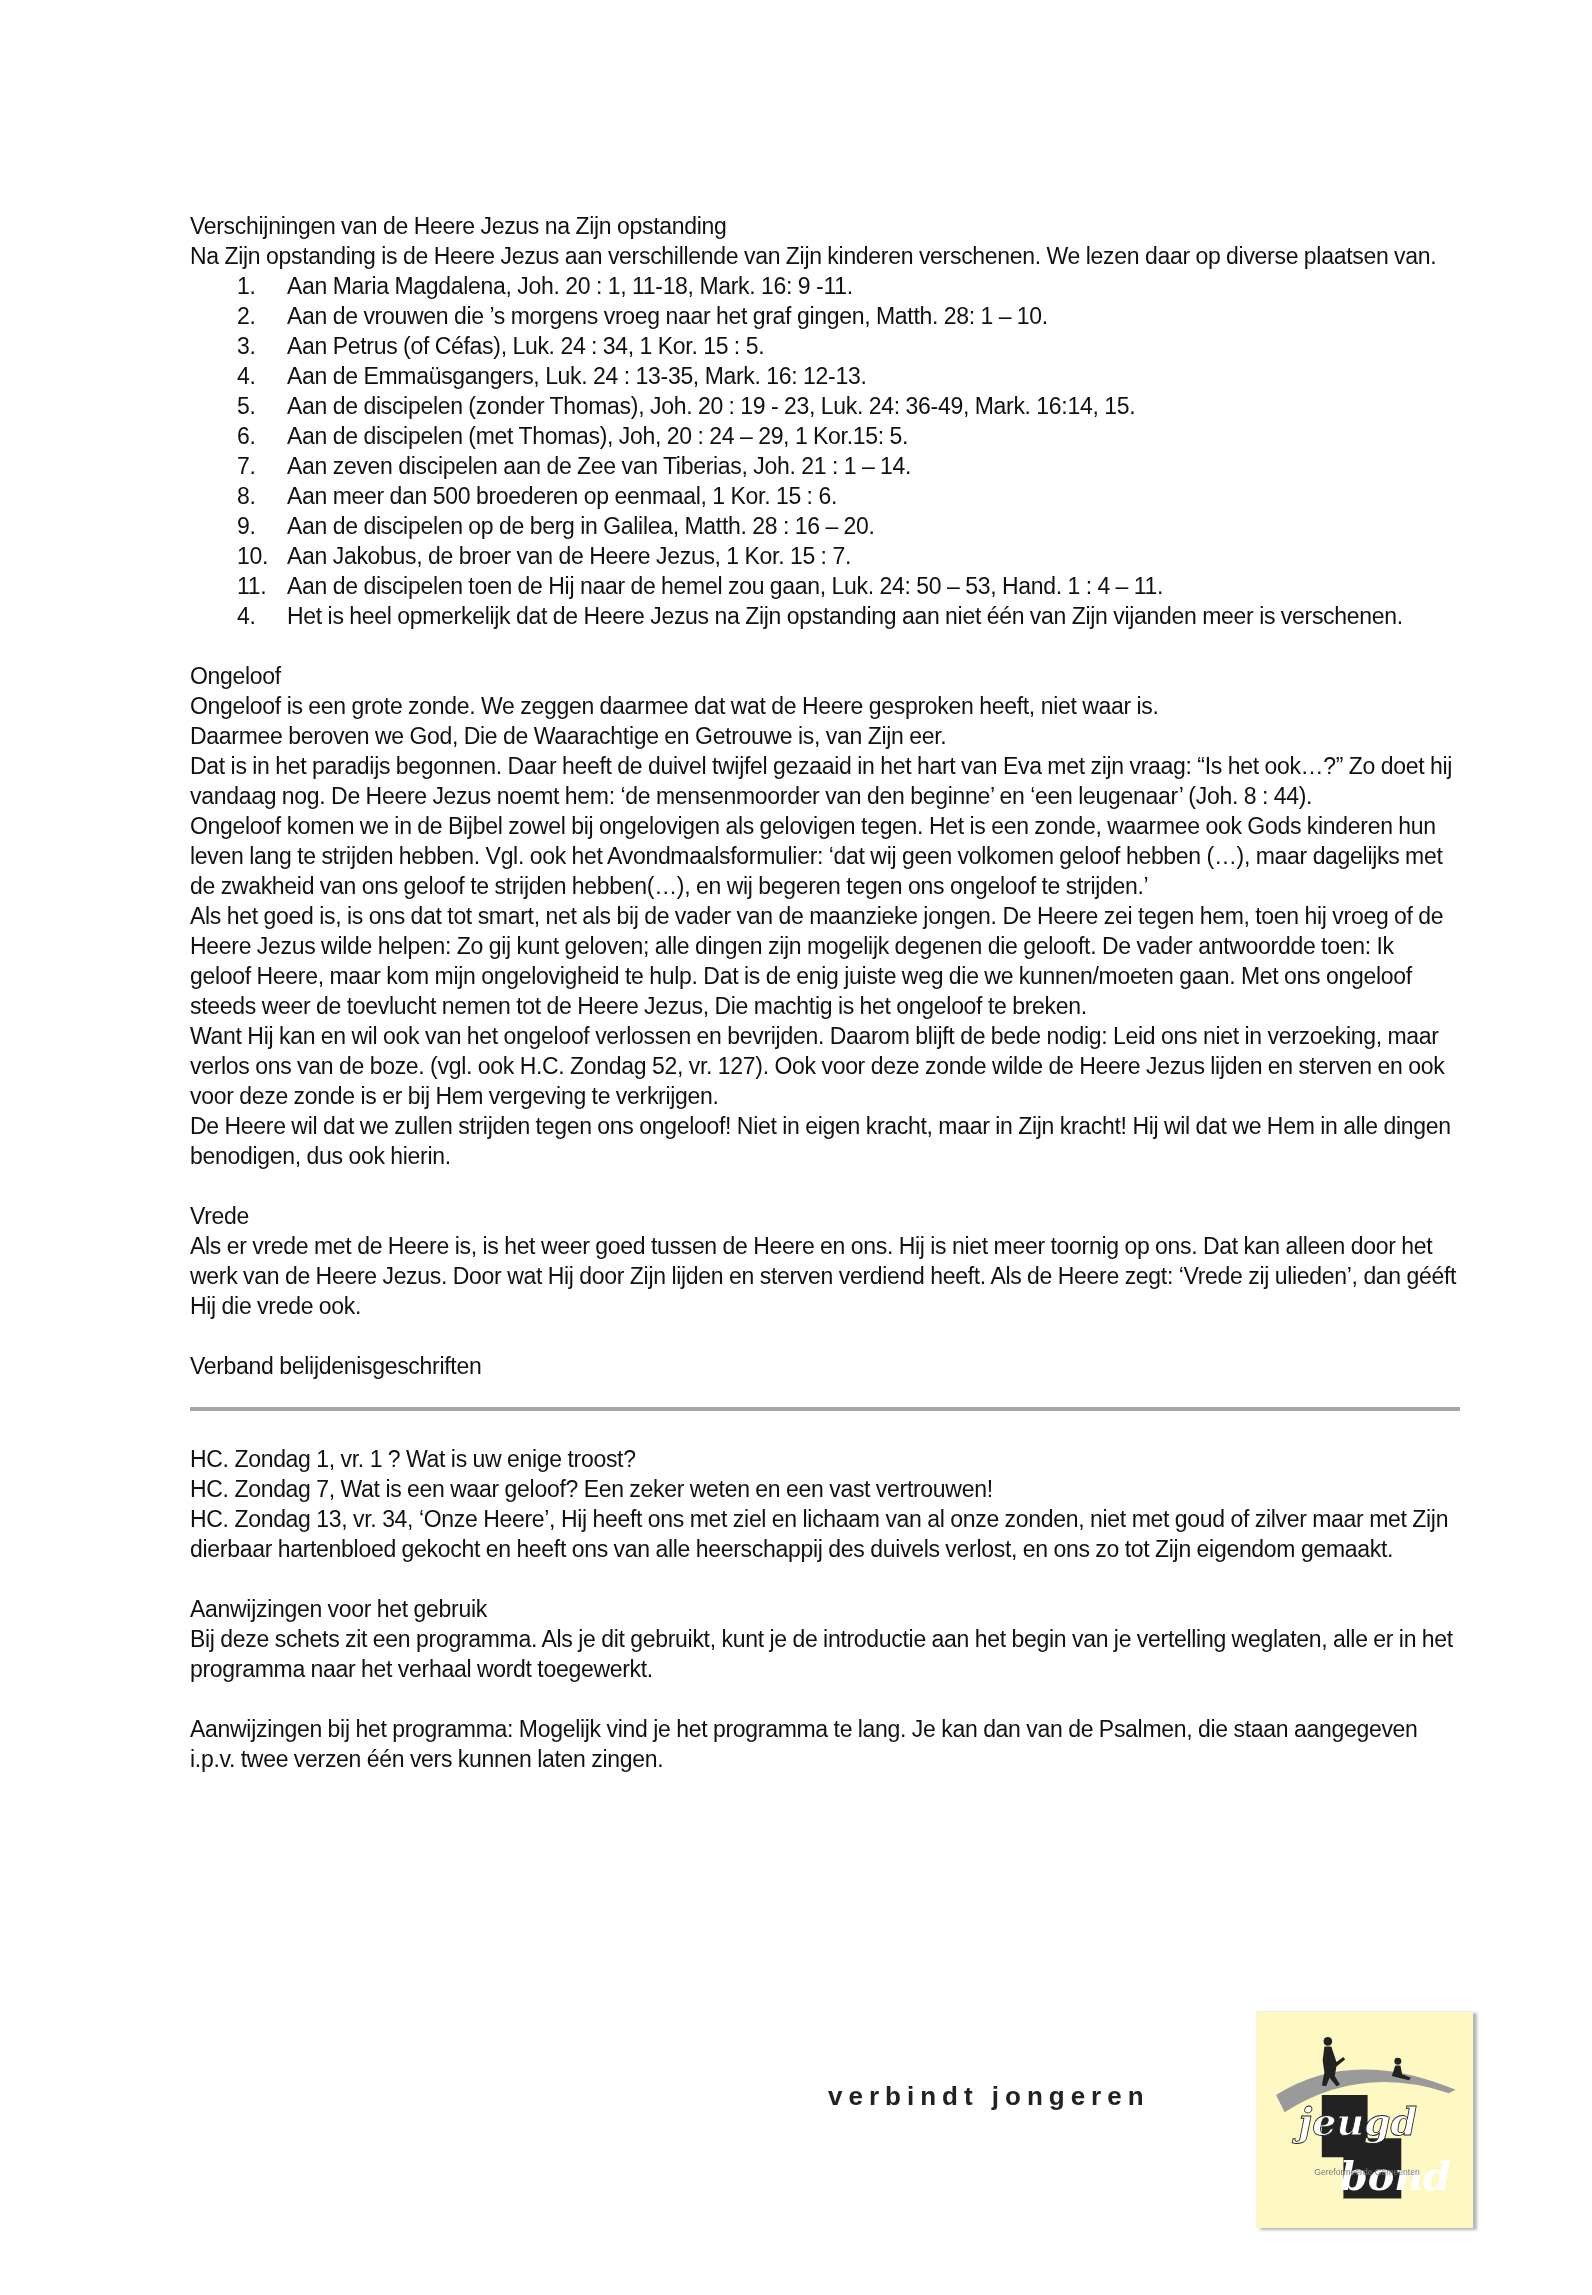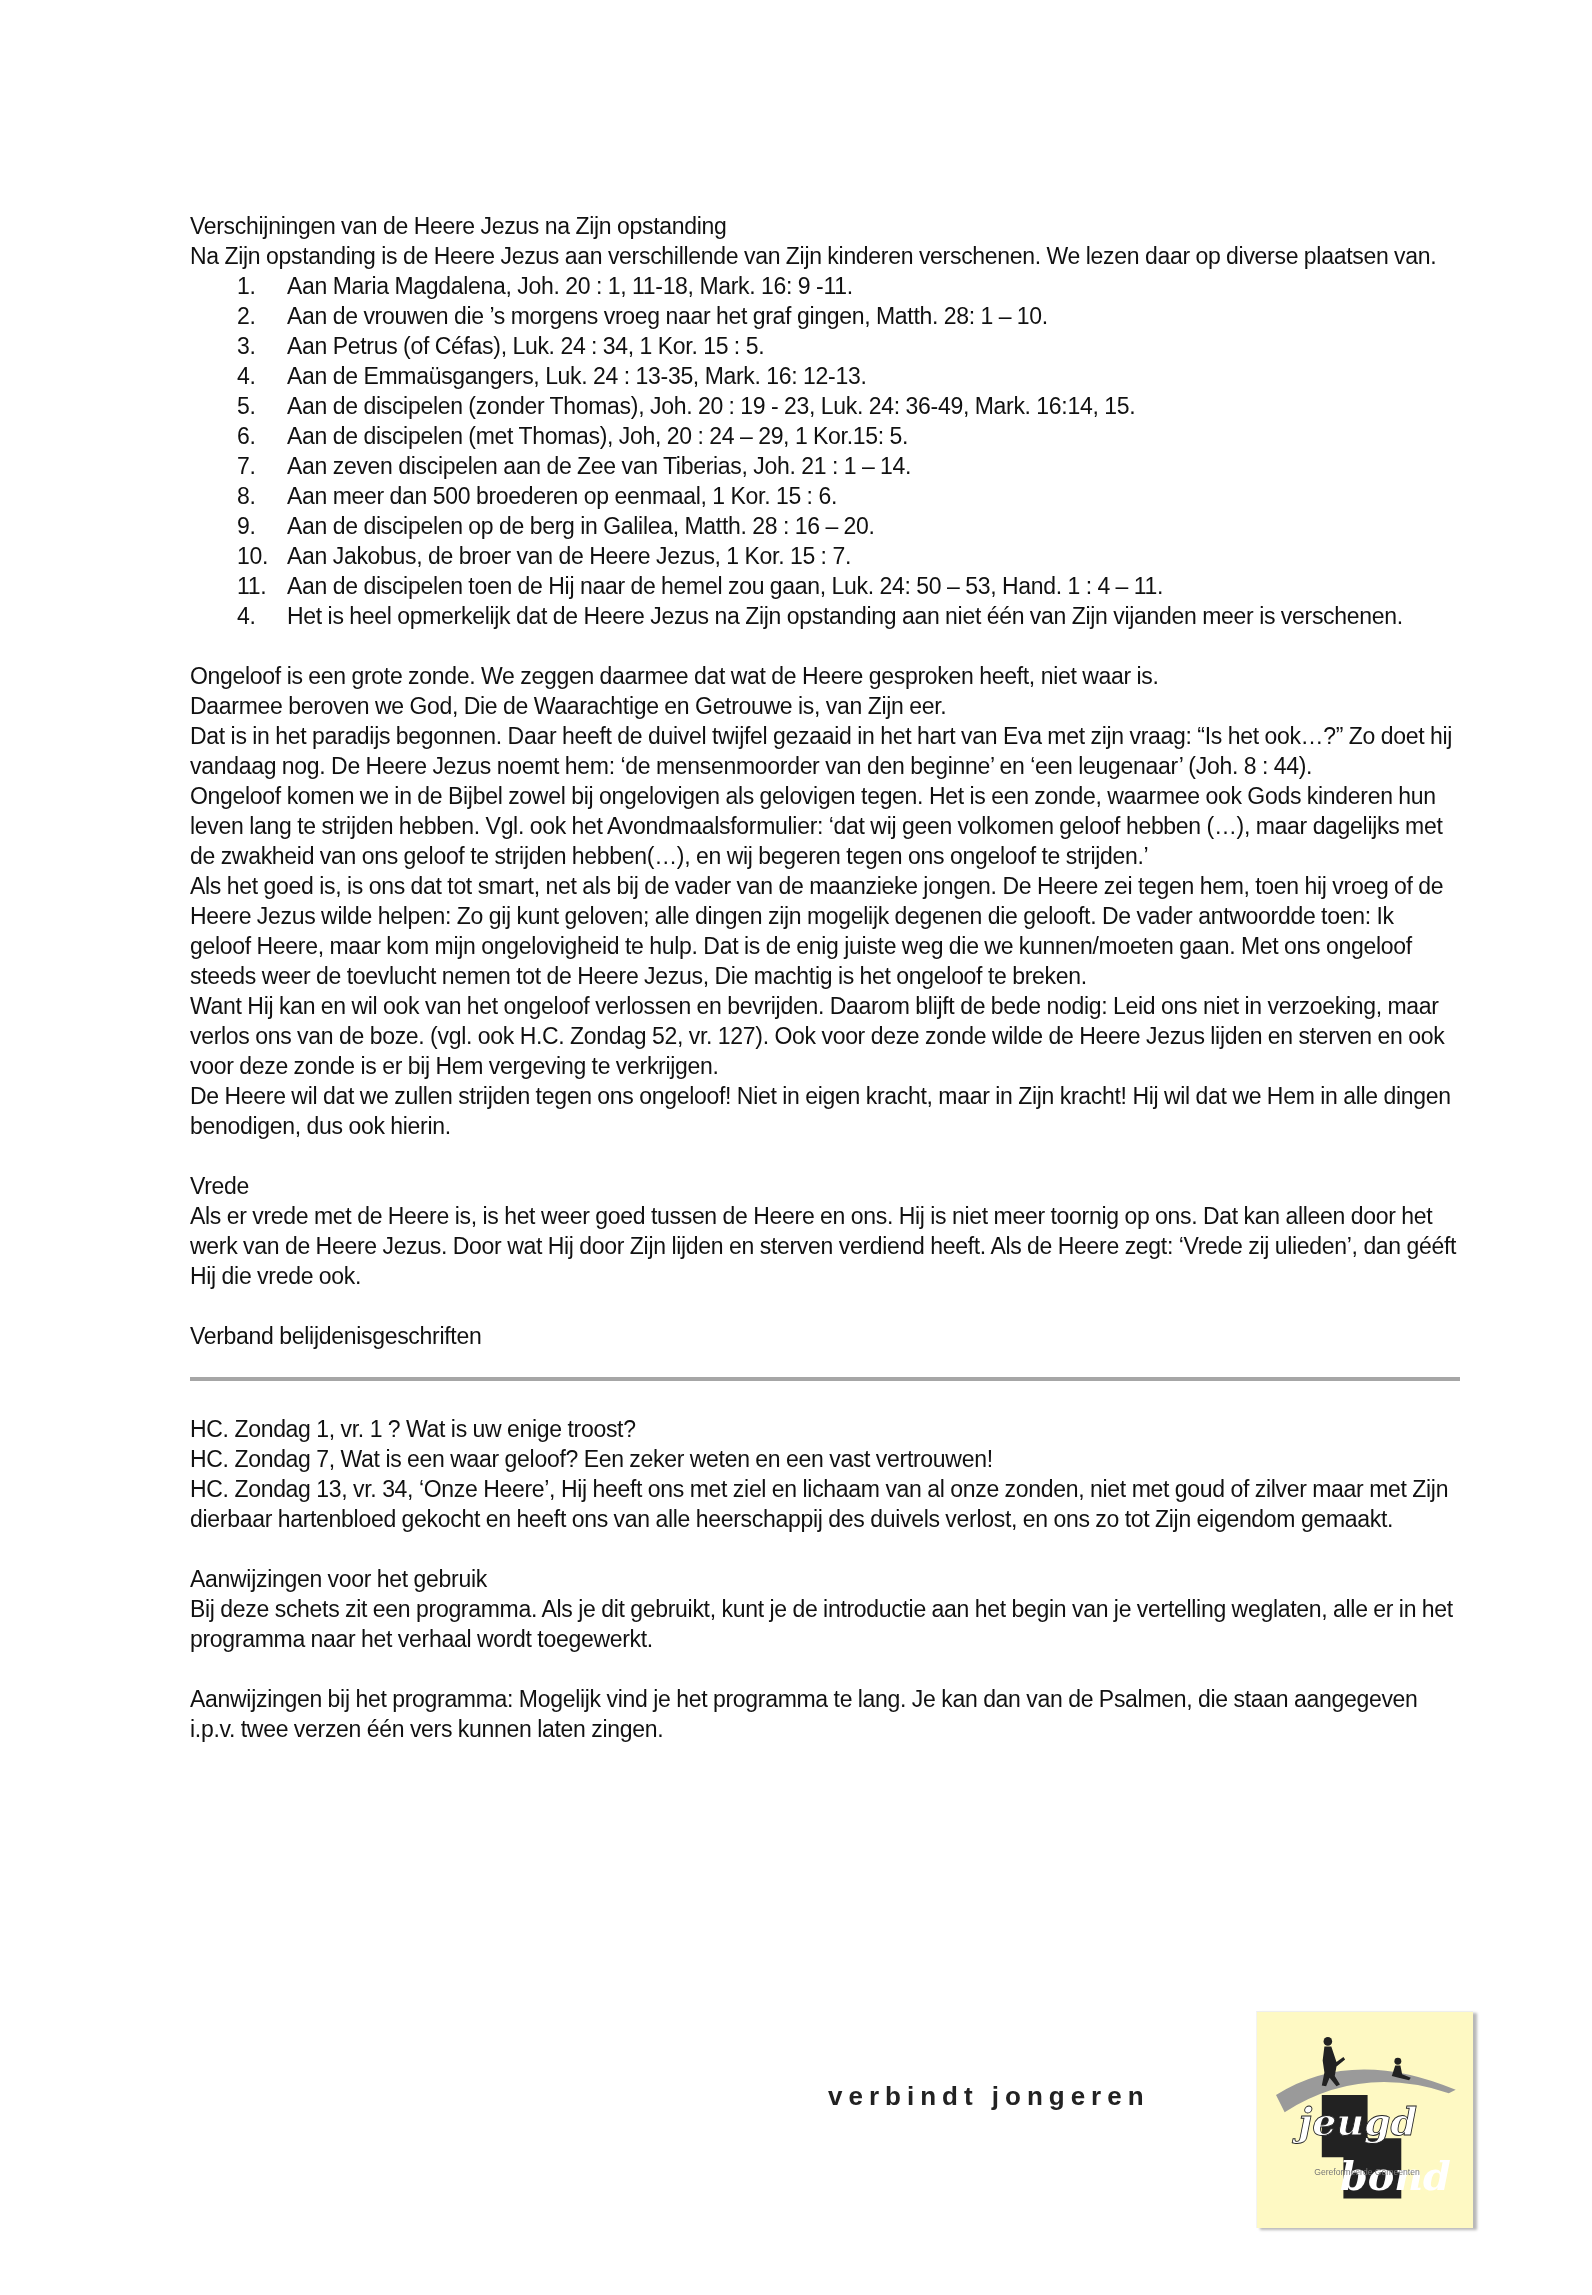--- a/index.html
+++ b/index.html
@@ -111,20 +111,21 @@
     <li><span class="num">7.</span><span>Aan zeven discipelen aan de Zee van Tiberias, Joh. 21 :  1 – 14.</span></li>
     <li><span class="num">8.</span><span>Aan meer dan 500 broederen op eenmaal, 1 Kor. 15 : 6.</span></li>
     <li><span class="num">9.</span><span>Aan de discipelen op de berg in Galilea, Matth. 28 : 16 – 20.</span></li>
     <li><span class="num">10.</span><span>Aan Jakobus, de broer van de Heere Jezus, 1 Kor. 15 :  7.</span></li>
     <li><span class="num">11.</span><span>Aan de discipelen toen de Hij naar de hemel zou gaan, Luk. 24: 50 – 53, Hand. 1 : 4 – 11.</span></li>
     <li><span class="num">4.</span><span>Het is heel opmerkelijk dat de Heere Jezus na Zijn opstanding aan niet één van Zijn vijanden meer is verschenen.</span></li>
   </ol>
 
   <div class="gap"></div>
 
+  <p class="heading-italic">Ongeloof</p>
   <p>Ongeloof is een grote zonde. We zeggen daarmee dat wat de Heere gesproken heeft, niet waar is.</p>
   <p>Daarmee beroven we God, Die de Waarachtige en Getrouwe is, van Zijn eer.</p>
   <p>Dat is in het paradijs begonnen. Daar heeft de duivel twijfel gezaaid in het hart van Eva met zijn vraag: “Is het ook…?” Zo doet hij vandaag nog. De Heere Jezus noemt hem: ‘de mensenmoorder van den beginne’ en ‘een leugenaar’ (Joh. 8 : 44).</p>
   <p>Ongeloof komen we in de Bijbel zowel bij ongelovigen als gelovigen tegen. Het is een zonde, waarmee ook Gods kinderen hun leven lang te strijden hebben. Vgl. ook het Avondmaalsformulier: ‘dat wij geen volkomen geloof hebben (…), maar dagelijks met de zwakheid van ons geloof te strijden hebben(…), en wij begeren tegen ons ongeloof te strijden.’</p>
   <p>Als het goed is, is ons dat tot smart, net als bij de vader van de maanzieke jongen. De Heere zei tegen hem, toen hij vroeg of de Heere Jezus wilde helpen: Zo gij kunt geloven; alle dingen zijn mogelijk degenen die gelooft. De vader antwoordde toen: Ik geloof Heere, maar kom mijn ongelovigheid te hulp. Dat is de enig juiste weg die we kunnen/moeten gaan. Met ons ongeloof steeds weer de toevlucht nemen tot de Heere Jezus, Die machtig is het ongeloof te breken.</p>
   <p>Want Hij kan en wil ook van het ongeloof verlossen en bevrijden. Daarom blijft de bede nodig: Leid ons niet in verzoeking, maar verlos ons van de boze. (vgl. ook H.C. Zondag 52, vr. 127). Ook voor deze zonde wilde de Heere Jezus lijden en sterven en ook voor deze zonde is er bij Hem vergeving te verkrijgen.</p>
   <p>De Heere wil dat we zullen strijden tegen ons ongeloof! Niet in eigen kracht, maar in Zijn kracht! Hij wil dat we Hem in alle dingen benodigen, dus ook hierin.</p>
 
   <div class="gap"></div>
 

